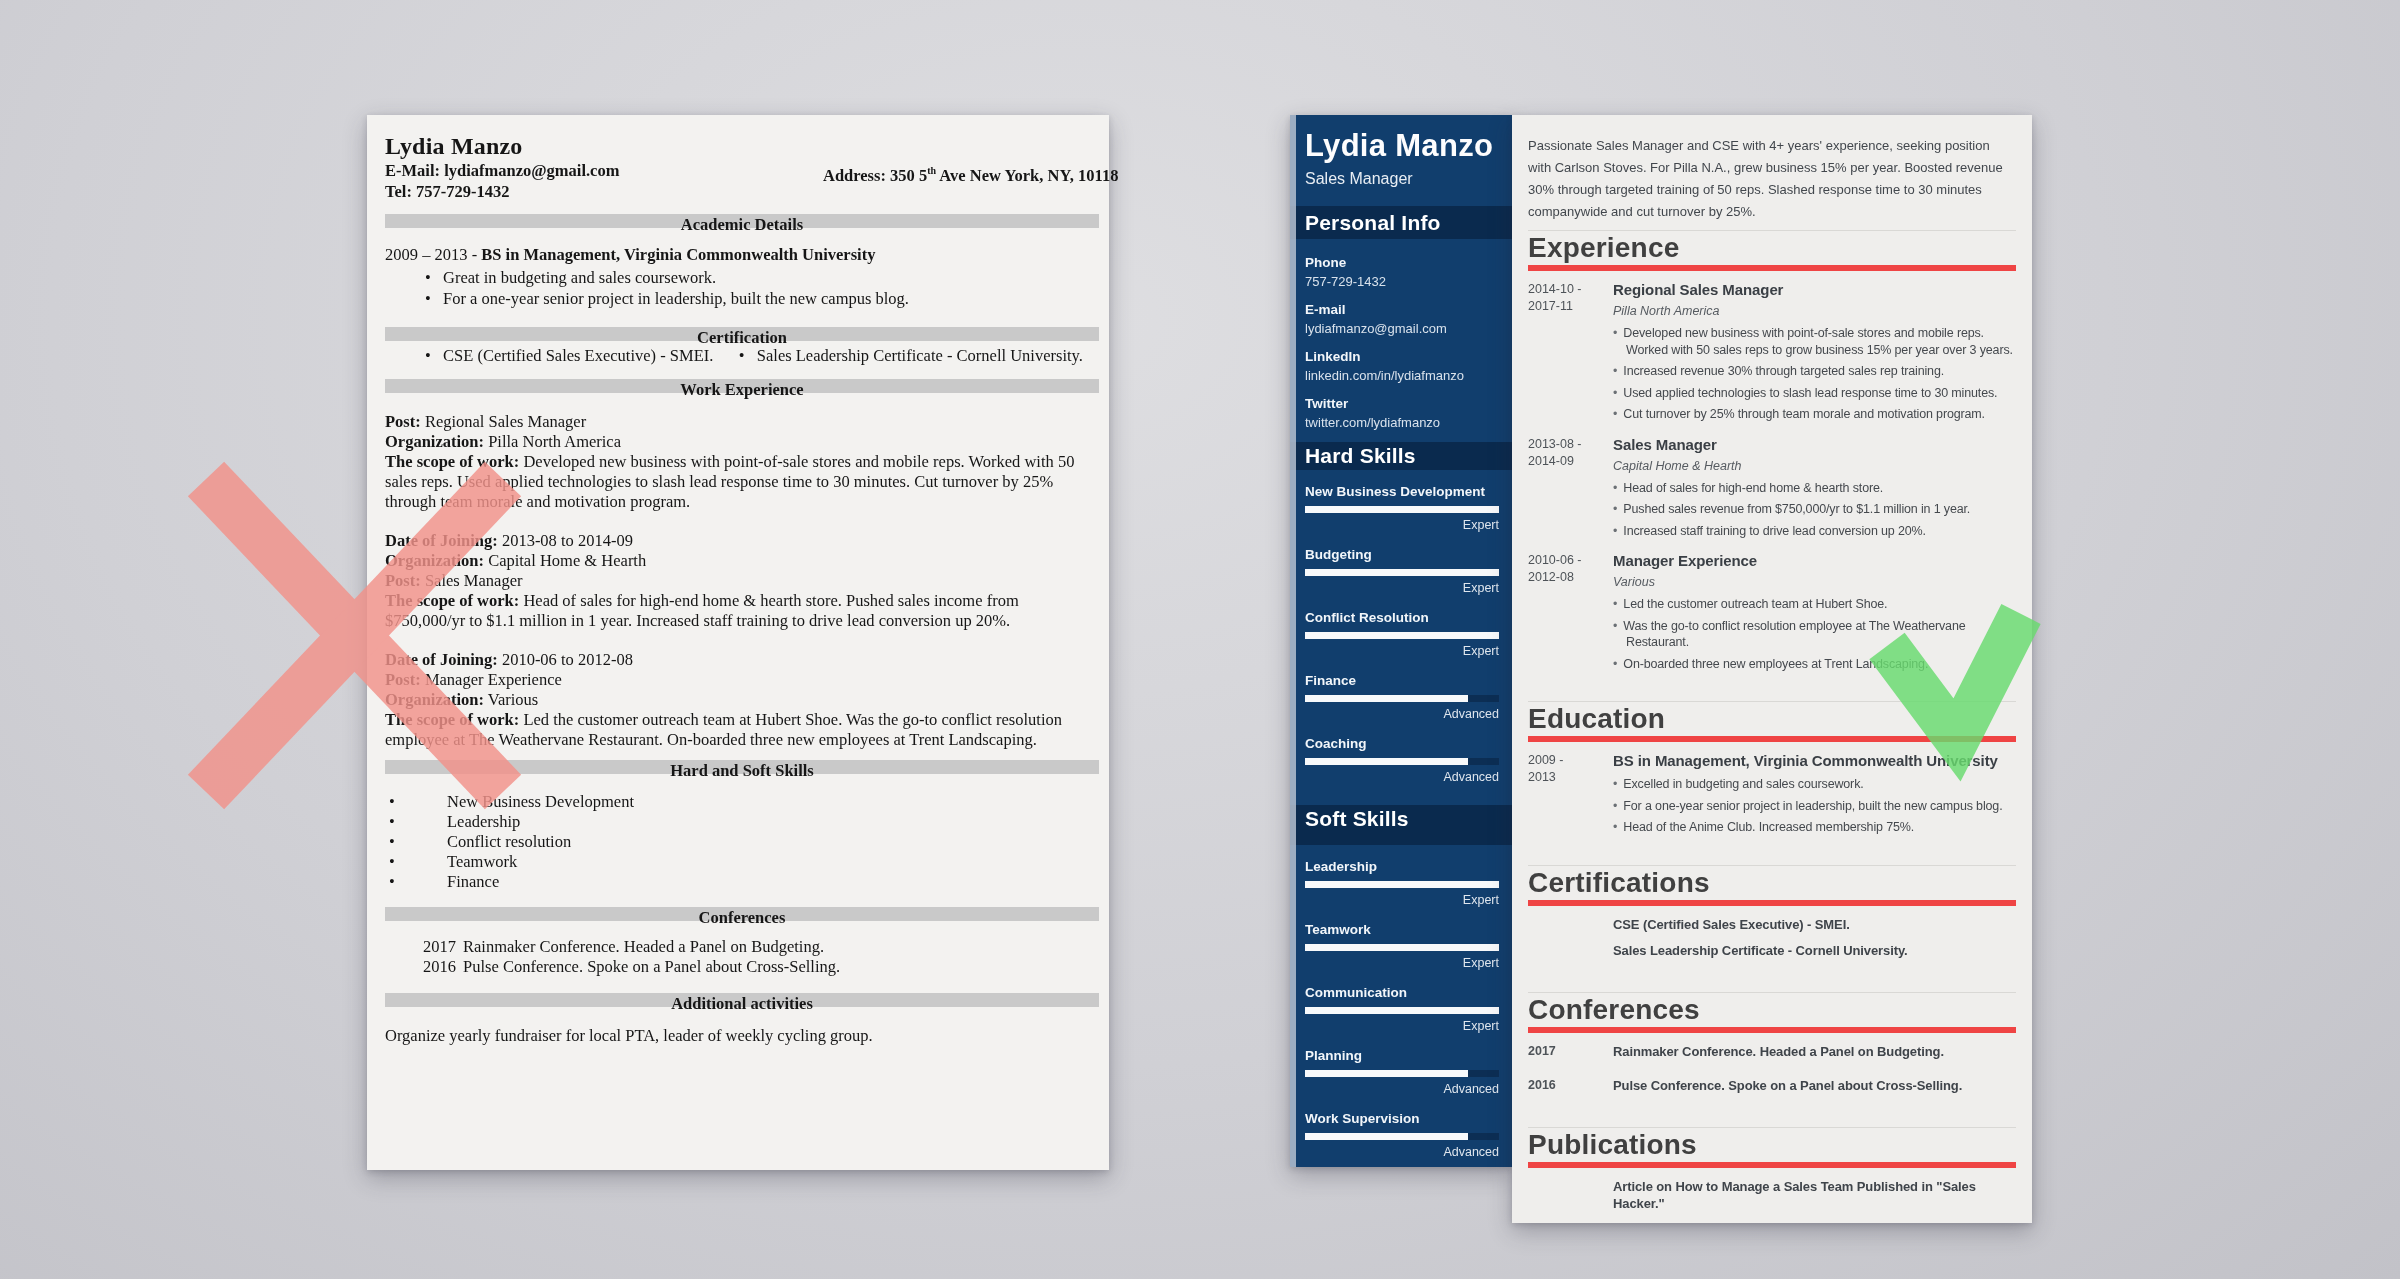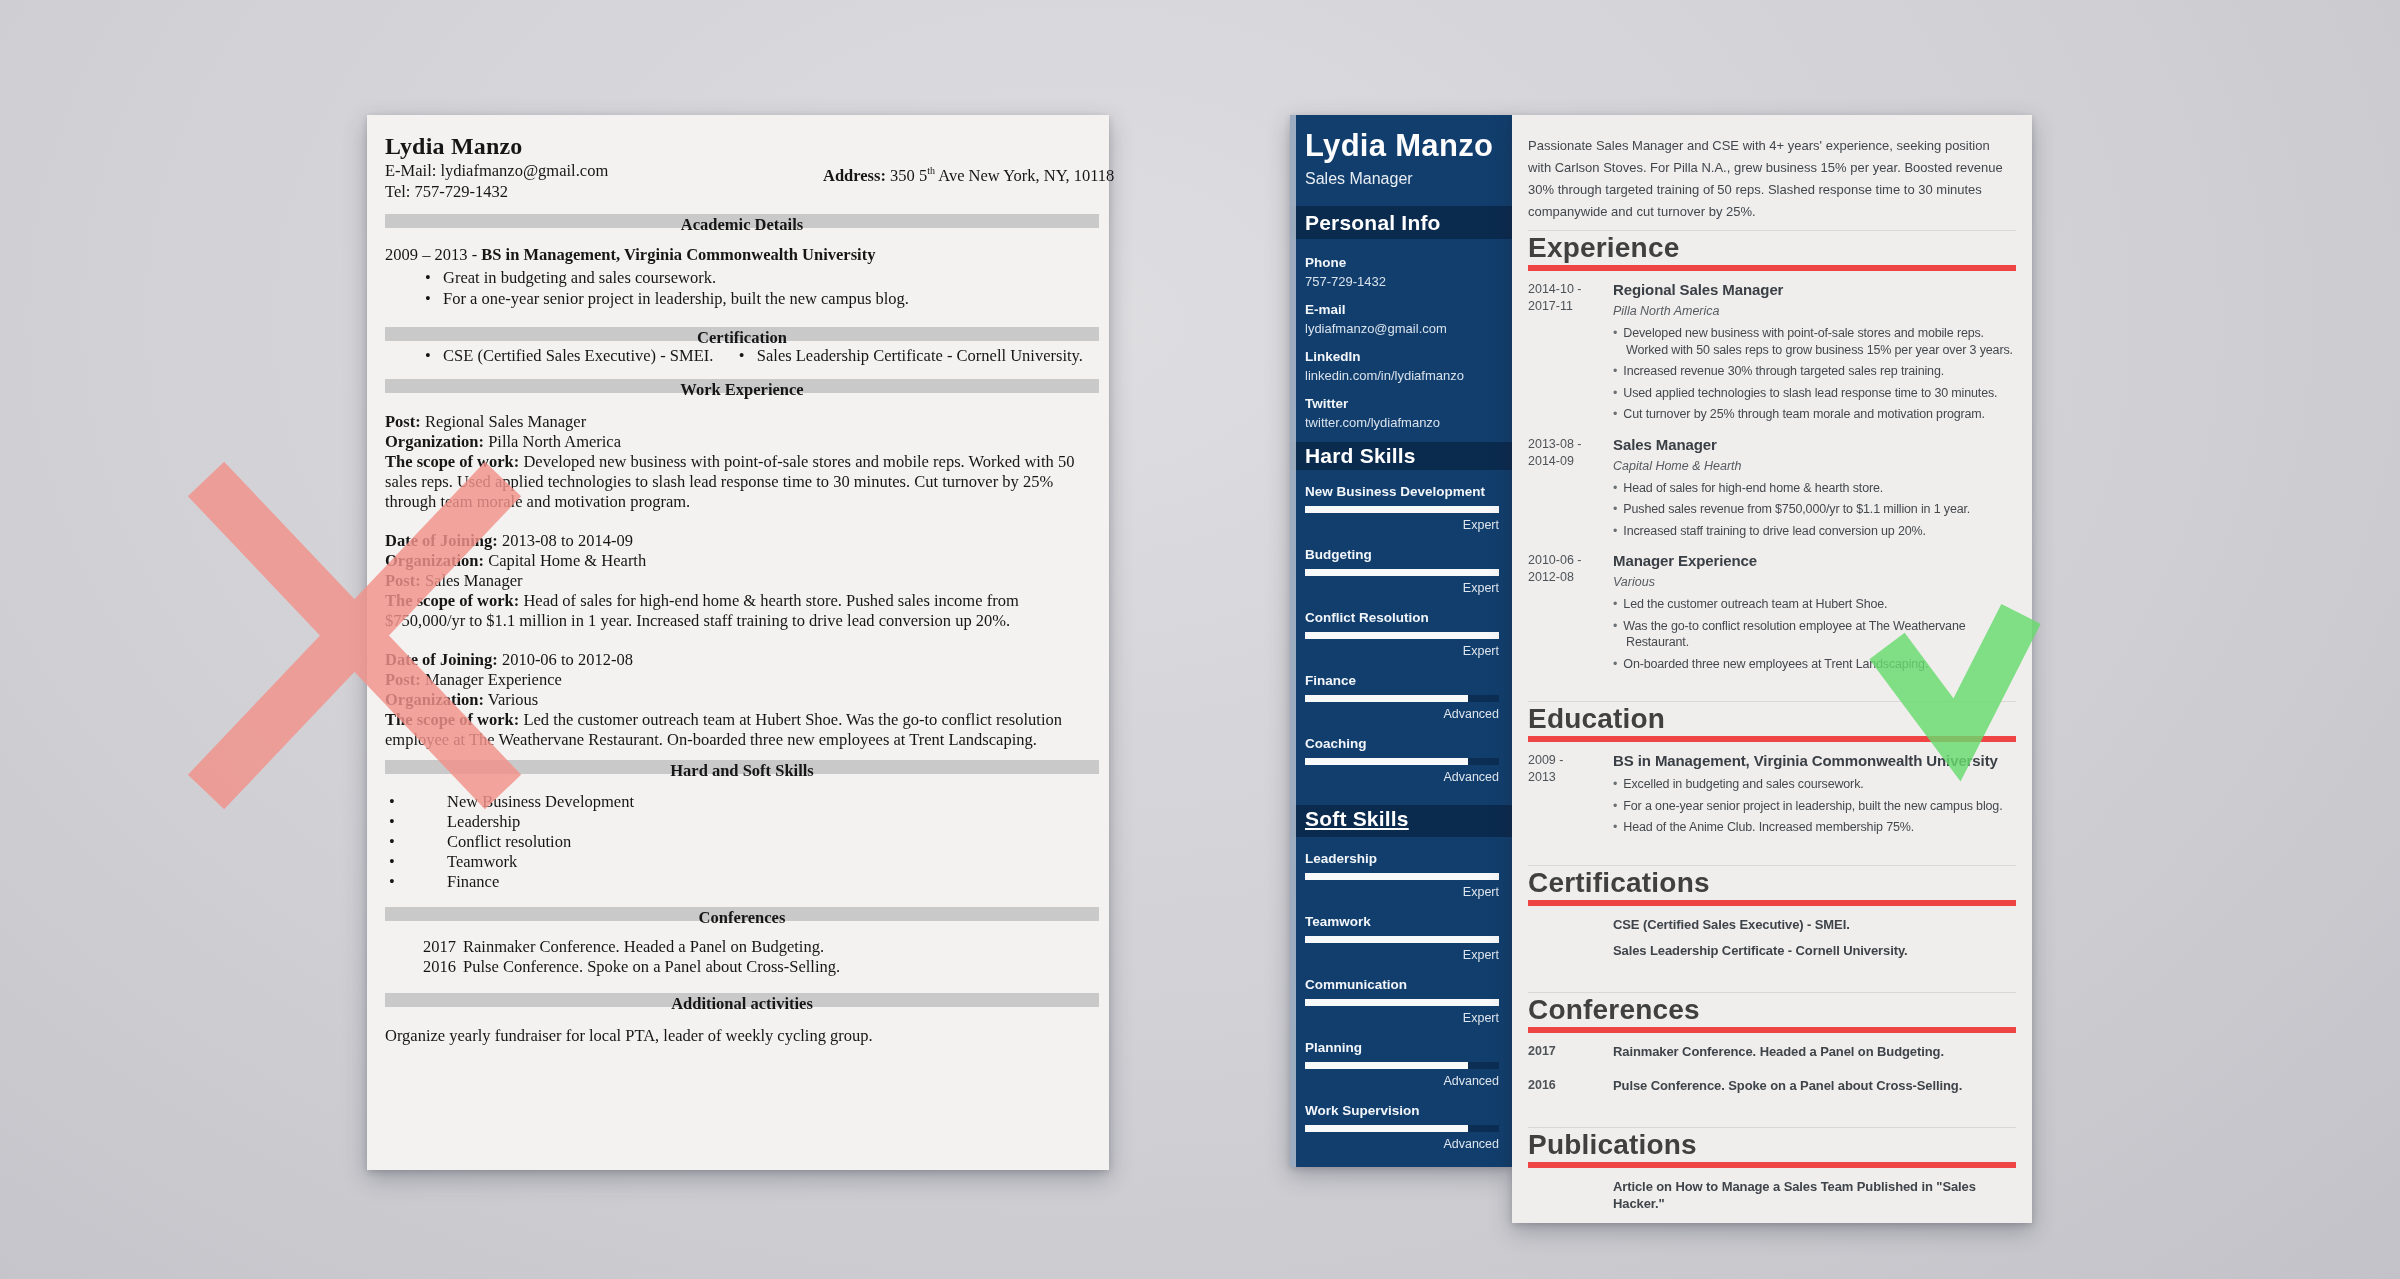--- a/index.html
+++ b/index.html
@@ -8,21 +8,21 @@
     position:relative; overflow:hidden;
     background: radial-gradient(ellipse at 45% 25%, #dedee1 0%, #d0d0d5 55%, #c2c2c8 100%);
     font-family:"Liberation Sans", sans-serif;
   }
   .page { position:absolute; box-shadow: 0 8px 22px rgba(40,40,55,.30), 0 2px 6px rgba(40,40,55,.18); }
 
   
   #bad-page { left:367px; top:115px; width:742px; height:1055px; background:#f3f2f0;
     font-family:"Liberation Serif", serif; color:#161616; padding:18px 18px 0 18px; font-size:16.5px; }
   .b-name { font-size:24px; font-weight:bold; line-height:27px; letter-spacing:.2px; }
-  .b-contact { position:relative; line-height:21px; }
+  .b-contact { position:relative; line-height:21px;font-weight:bold; }
   .b-address { position:absolute; left:438px; top:0; white-space:nowrap; }
   .b-band { background:#c9c9c9; margin-right:-8px; text-align:center; font-weight:bold;
     font-size:16.5px; line-height:22px; height:14px; }
   .mt12{margin-top:12px}.mt18{margin-top:18px}.mt14{margin-top:12px}.mt10{margin-top:10px}.mt15{margin-top:15px}.mt16{margin-top:16px}
   .b-degree { margin-top:16px; line-height:21px; }
   ul.b-list { list-style:none; margin-top:3px; }
   ul.b-list li { line-height:20.5px; padding-left:58px; position:relative; }
   ul.b-list li::before { content:"\2022"; position:absolute; left:40px; }
   .b-certcols { display:flex; margin-top:2px; }
   .b-certcols ul { flex:0 0 47%; }
@@ -44,21 +44,21 @@
 
   
   #good-sidebar { left:1290px; top:115px; width:222px; height:1052px; background:#113e6d; color:#fff; }
   #good-sidebar::after { content:""; position:absolute; left:0; top:0; bottom:0; width:6px; background:#b5c1d1; opacity:.85; z-index:3; }
   .s-pad { padding-left:15px; padding-right:13px; }
   .s-name { margin-top:14px; font-size:31px; font-weight:bold; line-height:34px; color:#fdfdfe; letter-spacing:.3px; }
   .s-title { margin-top:6px; font-size:16px; line-height:19px; color:#e9eef4; }
   .s-band { margin-top:18px; background:#0a2a4e; height:33px; line-height:33px; font-size:21px; font-weight:bold;
     padding-left:15px; color:#fff; letter-spacing:.2px; }
   .s-band.skills { margin-top:9px; height:28px; line-height:28px; }
-  .s-band.soft { margin-top:20px; height:32px; line-height:28px;text-decoration:underline; }
+  .s-band.soft { margin-top:20px; height:40px; line-height:28px; }
   .s-pairs { margin-top:15px; }
   .s-pair { margin-bottom:11px; }
   .s-lab { font-size:13.5px; font-weight:bold; line-height:17px; color:#f2f6fa; }
   .s-val { font-size:13px; line-height:17px; margin-top:2px; color:#d9e2ec; }
   .s-skill { padding-top:14px; }
   .s-skname { font-size:13.5px; font-weight:bold; line-height:16px; color:#f2f6fa; }
   .s-bar { margin-top:6px; height:7px; background:#0c2e54; position:relative; }
   .s-fill { height:7px; background:#f7f9fb; }
   .s-level { margin-top:5px; font-size:12.5px; line-height:15px; text-align:right; color:#dfe6ee; }
 

